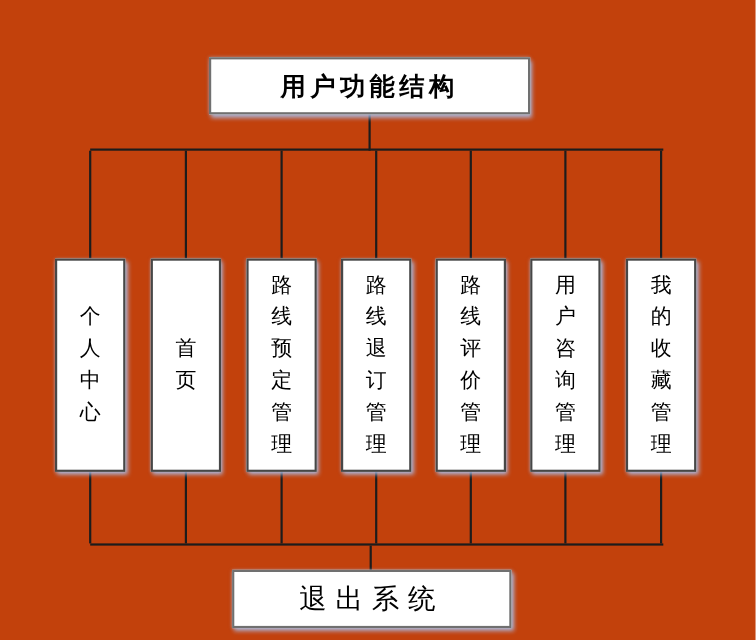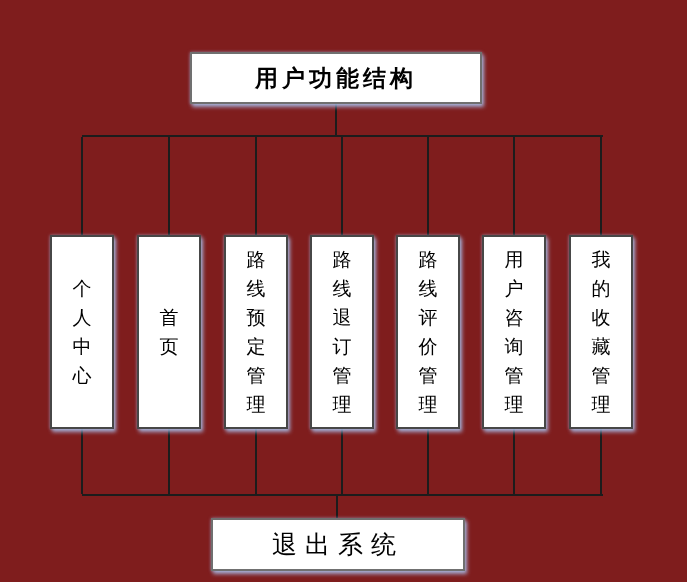--- a/index.html
+++ b/index.html
@@ -4,21 +4,21 @@
 <style>
   html, body {
     margin: 0;
     padding: 0;
     background: #ffffff;
   }
   .canvas {
     position: relative;
     width: 687px;
     height: 582px;
-    background: #7f1d1d;
+    background: #c2410c;
     overflow: hidden;
     font-family: "DejaVu Sans", "Liberation Sans", sans-serif;
   }
   .line {
     position: absolute;
     background: #1c1c1c;
   }
   .node {
     position: absolute;
     background: #ffffff;

